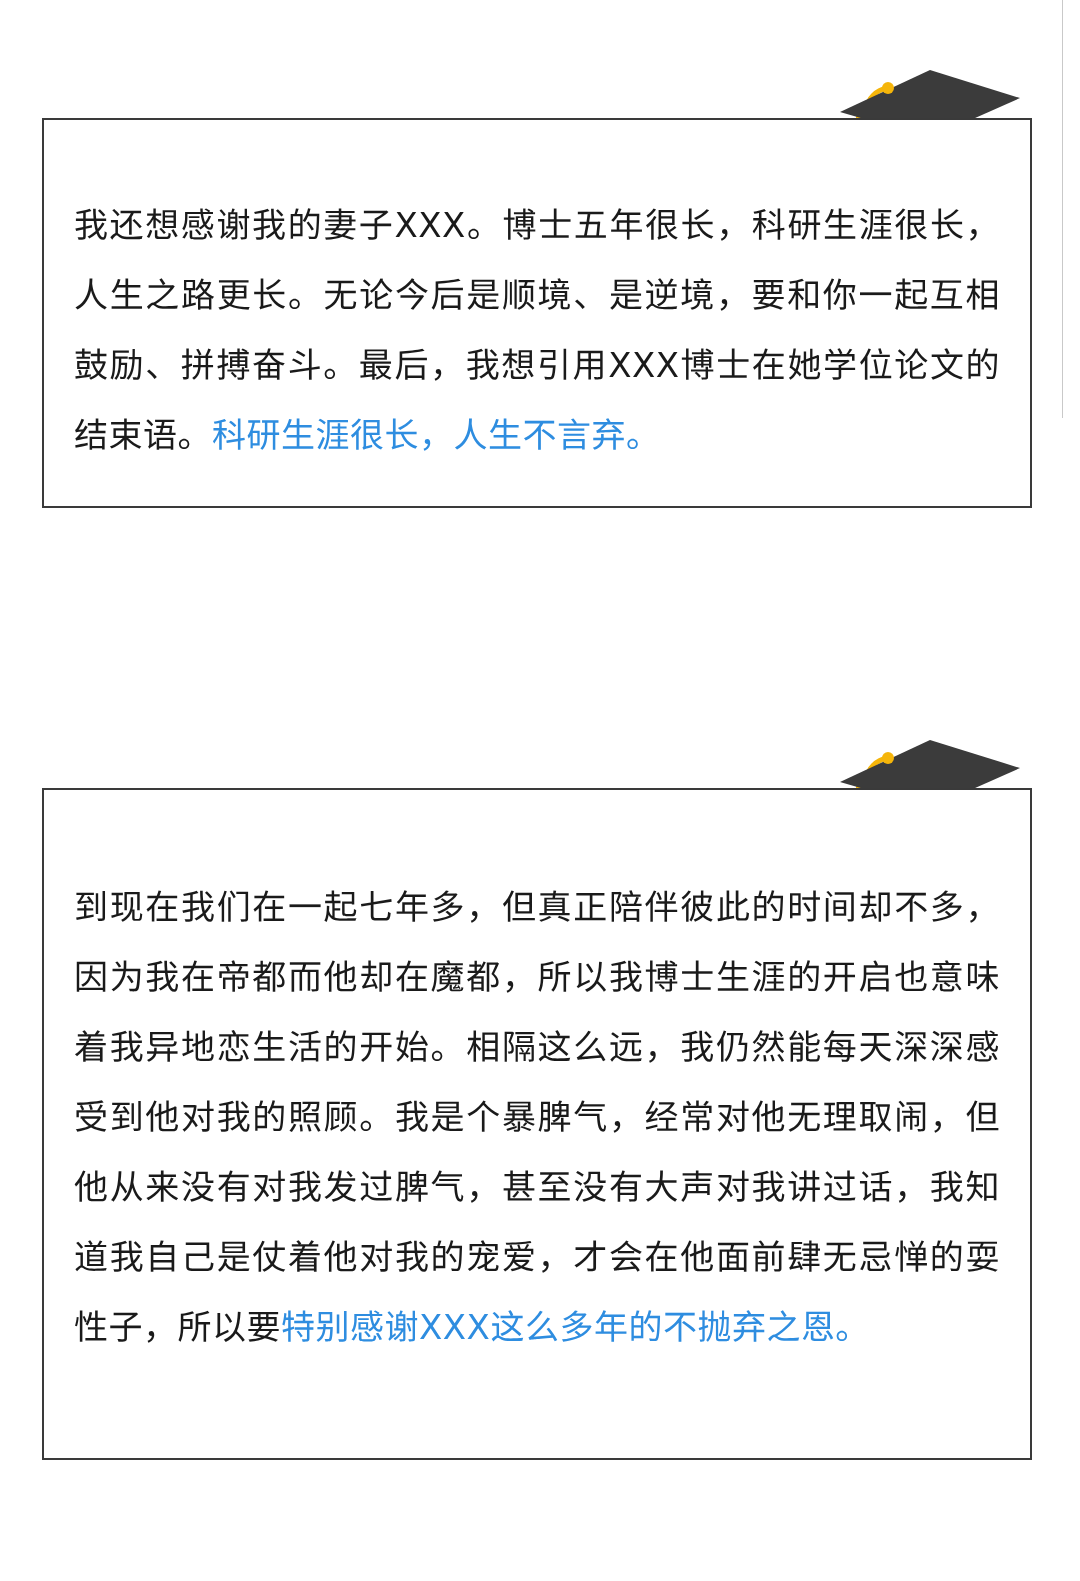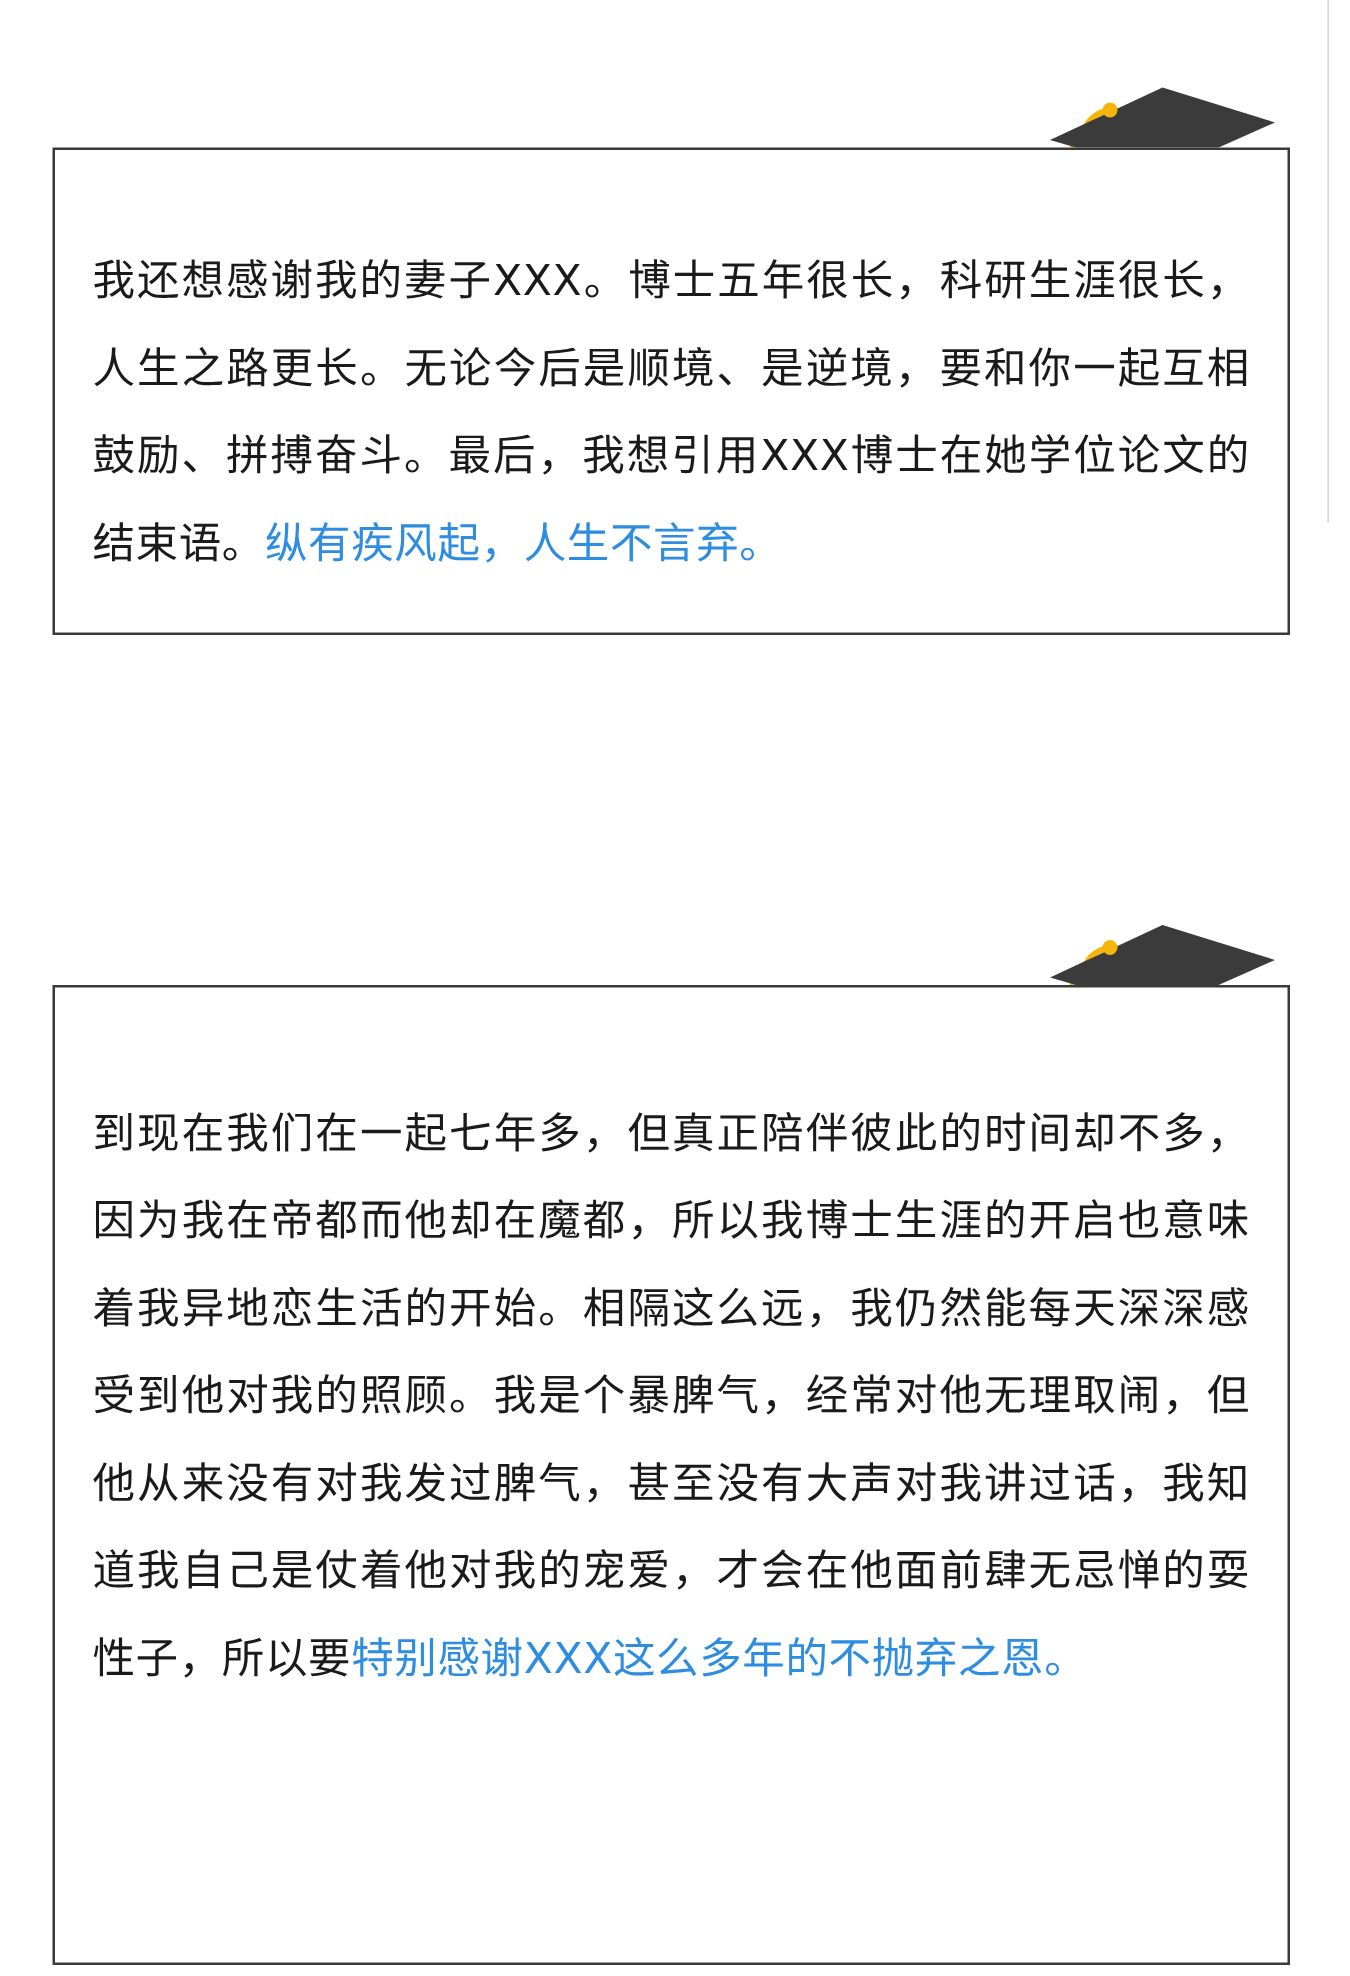--- a/index.html
+++ b/index.html
@@ -36,21 +36,21 @@
     left: 42px;
     top: 118px;
     width: 990px;
     height: 390px;
   }
 
   .card-2 {
     left: 42px;
     top: 788px;
     width: 990px;
-    height: 784px;
+    height: 672px;
   }
 
   .card-text {
     position: absolute;
     left: 30px;
     right: 30px;
     font-size: 34px;
     line-height: 70px;
     color: #1a1a1a;
     letter-spacing: 0.5px;
@@ -105,21 +105,21 @@
 
     <path d="M10 60 L100 18 L190 46 L100 86 Z" fill="#3b3b3b"></path>
 
     <path d="M60 72 L100 86 L145 66 L145 86 C145 96, 122 104, 102 104 C82 104, 60 96, 60 86 Z" fill="#3b3b3b"></path>
     <circle cx="58" cy="36" r="6" fill="#f5b50a"></circle>
   </svg>
 </div>
 
 <div class="card card-1">
   <div class="card-text">
-    <span>我还想感谢我的妻子XXX。博士五年很长，科研生涯很长，人生之路更长。无论今后是顺境、是逆境，要和你一起互相鼓励、拼搏奋斗。最后，我想引用XXX博士在她学位论文的结束语。</span><span class="hl">纵有疾风起，人生不言弃。</span>
+    <span>我还想感谢我的妻子XXX。博士五年很长，科研生涯很长，人生之路更长。无论今后是顺境、是逆境，要和你一起互相鼓励、拼搏奋斗。最后，我想引用XXX博士在她学位论文的结束语。</span><span class="hl">科研生涯很长，人生不言弃。</span>
   </div>
 </div>
 
 <div class="cap cap-2">
   <svg viewBox="0 0 200 120" xmlns="http://www.w3.org/2000/svg">
     <path d="M58 36 C 46 38, 38 46, 36 58" stroke="#f5b50a" stroke-width="5" fill="none" stroke-linecap="round"></path>
     <rect x="26" y="54" width="20" height="34" rx="5" fill="#f5b50a"></rect>
     <path d="M26 86 L46 86 L40 100 L32 100 Z" fill="#f5b50a"></path>
     <path d="M10 60 L100 18 L190 46 L100 86 Z" fill="#3b3b3b"></path>
     <path d="M60 72 L100 86 L145 66 L145 86 C145 96, 122 104, 102 104 C82 104, 60 96, 60 86 Z" fill="#3b3b3b"></path>

